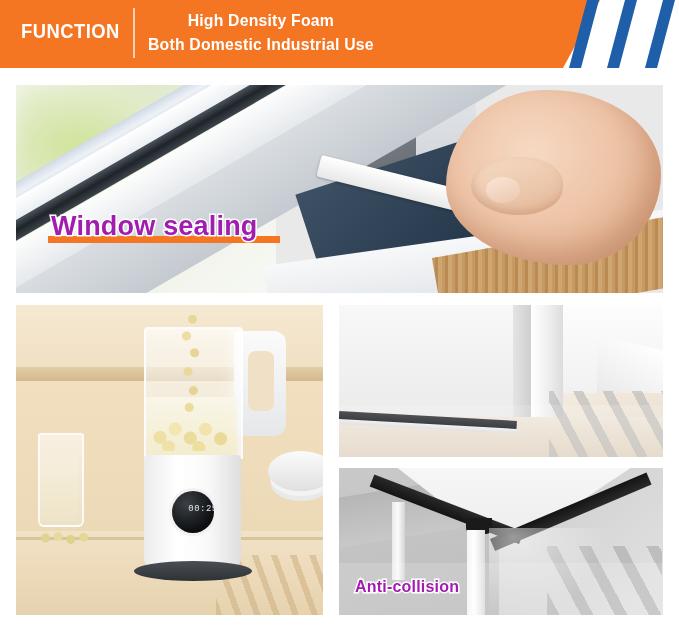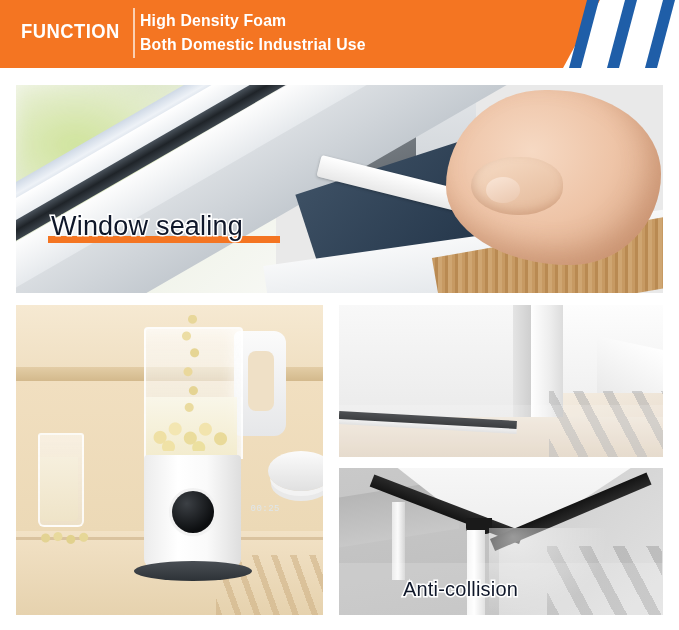--- a/index.html
+++ b/index.html
@@ -29,35 +29,35 @@
     position:absolute;left:21px;top:20px;
     color:#ffffff;font-size:20px;font-weight:bold;
     letter-spacing:.5px;
     transform:scaleX(.92);transform-origin:left center;
     white-space:nowrap;
   }
   .fn-divider{
     position:absolute;left:133px;top:8px;width:2px;height:50px;
     background:rgba(255,255,255,.65);
   }
-  .fn-lines{position:absolute;left:140px;top:9px;}
+  .fn-lines{position:absolute;left:148px;top:9px;text-align:center;}
   .fn-line{
     color:#ffffff;font-size:17px;font-weight:bold;line-height:24px;
     transform:scaleX(.93);transform-origin:left center;
     white-space:nowrap;letter-spacing:.2px;
   }
 
   
   .panel{position:absolute;overflow:hidden;background:#e9e9e9;}
 
   
   .cap{
     position:absolute;
-    font-weight:normal;
-    color:#0f172a;
+    font-weight:bold;
+    color:#a21caf;
     white-space:nowrap;
     -webkit-text-stroke:3px #ffffff;
     paint-order:stroke fill;
     letter-spacing:.2px;
     z-index:6;
   }
   .cap-under{
     position:absolute;
     background:#F47522;
     z-index:5;
@@ -223,24 +223,23 @@
     background:linear-gradient(90deg,#ececec,#ffffff 35%,#fafafa 65%,#dedede);
     border-radius:4px 4px 8px 8px;
   }
   .p2-dial{
     position:absolute;left:156px;top:186px;width:42px;height:42px;
     border-radius:50%;
     background:radial-gradient(circle at 35% 30%, #3c4045, #0c0e10 70%);
     box-shadow:0 0 0 3px #f2f2f2, 0 1px 3px rgba(0,0,0,.35);
   }
   .p2-dialTxt{
-    position:absolute;left:0;top:13px;width:62px;text-align:right;
+    position:absolute;left:0;top:13px;width:62px;text-align:center;
     color:#dfe6ea;font-size:9px;letter-spacing:.5px;
     font-family:"Liberation Mono","DejaVu Sans Mono",monospace;
-    margin-left:46px;
   }
   .p2-mat{
     position:absolute;left:118px;top:256px;width:118px;height:20px;
     background:linear-gradient(180deg,#4a4f55,#2d3237);
     border-radius:50%;
   }
   .p2-glassCup{
     position:absolute;left:22px;top:128px;width:42px;height:90px;
     background:linear-gradient(180deg,rgba(255,255,255,.55),rgba(240,240,235,.35));
     border:2px solid rgba(255,255,255,.8);
@@ -362,21 +361,21 @@
   .p4-glow{
     position:absolute;left:150px;top:60px;width:120px;height:87px;
     background:radial-gradient(ellipse at 20% 10%, rgba(255,255,255,.55), rgba(255,255,255,0) 70%);
   }
 
   
   .cap-win{left:51px;top:211px;font-size:27px;}
   .cap-win-bar{left:48px;top:236px;width:232px;height:7px;}
   .cap-shock{left:22px;top:578px;font-size:20px;}
   .cap-door{left:355px;top:408px;font-size:20px;}
-  .cap-anti{left:355px;top:578px;font-size:20px;margin-left:48px;}
+  .cap-anti{left:355px;top:578px;font-size:16px;}
 
   .wash{position:absolute;left:0;background:rgba(255,255,255,.16);z-index:4;}
 </style>
 </head>
 <body>
 
 <div id="page">
 
   <div class="header">
     <div class="header-bar"></div>

